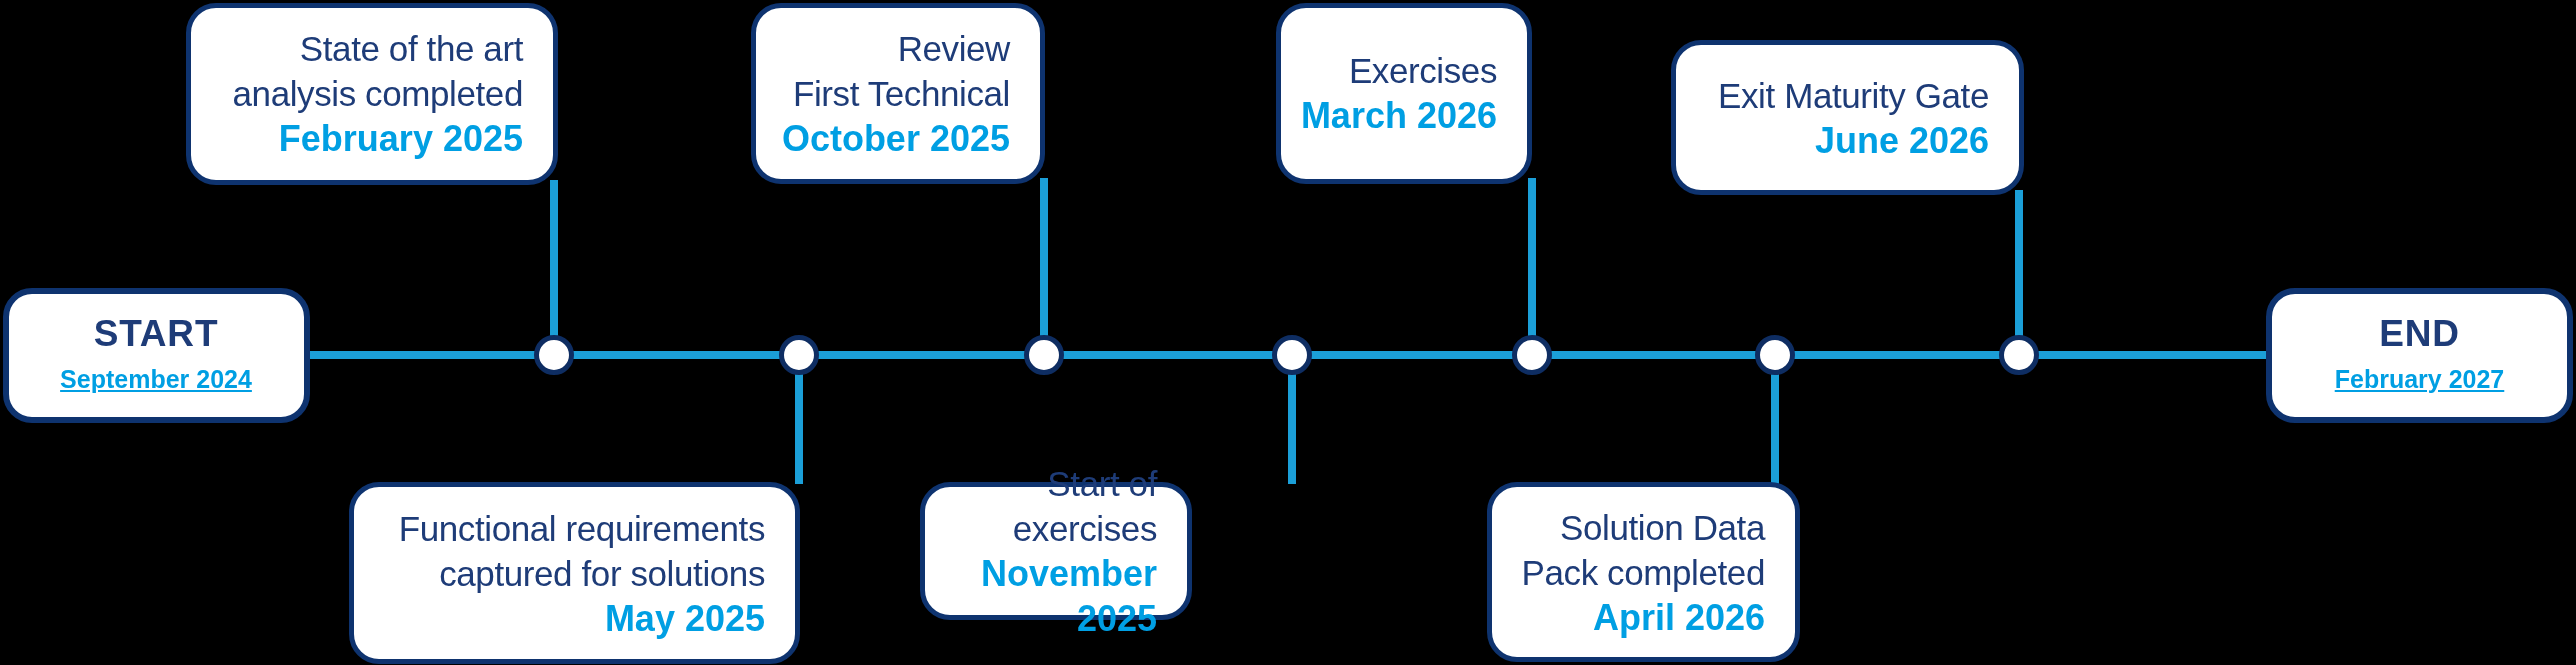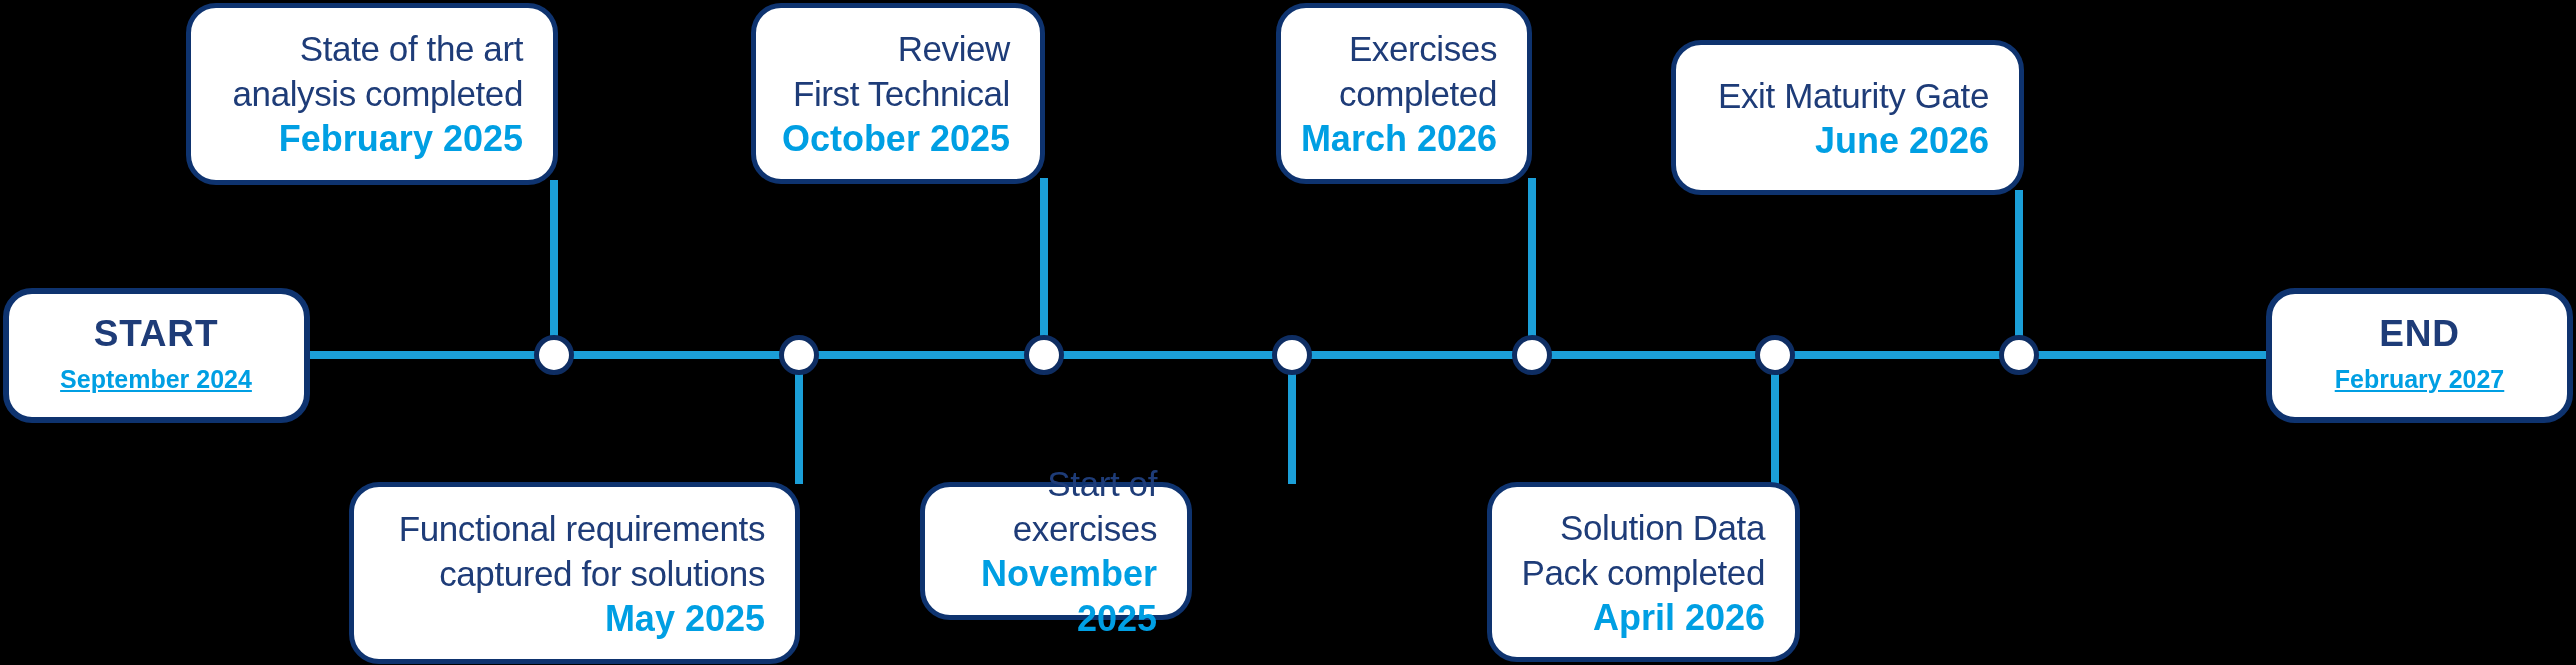--- a/index.html
+++ b/index.html
@@ -123,21 +123,20 @@
   <div class="box milestone b4">
     <div class="title">
       <span>Start of exercises</span>
     </div>
     <div class="date">November 2025</div>
   </div>
 
   <div class="box milestone b5">
     <div class="title">
       <span>Exercises</span>
-      <span>completed</span>
     </div>
     <div class="date">March 2026</div>
   </div>
 
   <div class="box milestone b6">
     <div class="title">
       <span>Solution Data</span>
       <span>Pack completed</span>
     </div>
     <div class="date">April 2026</div>

